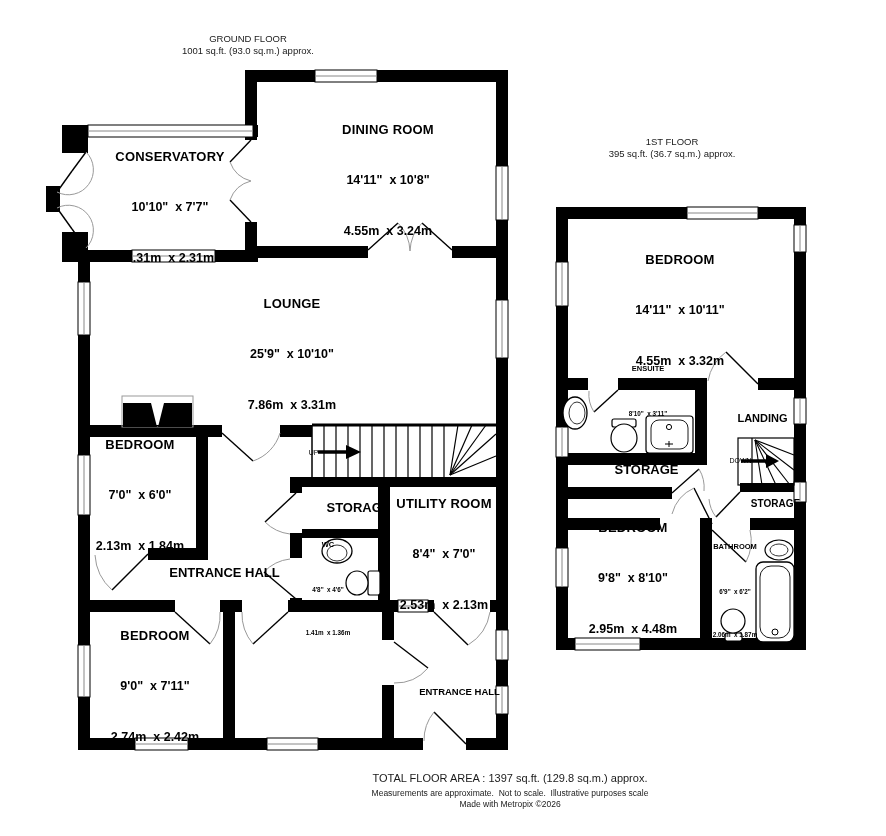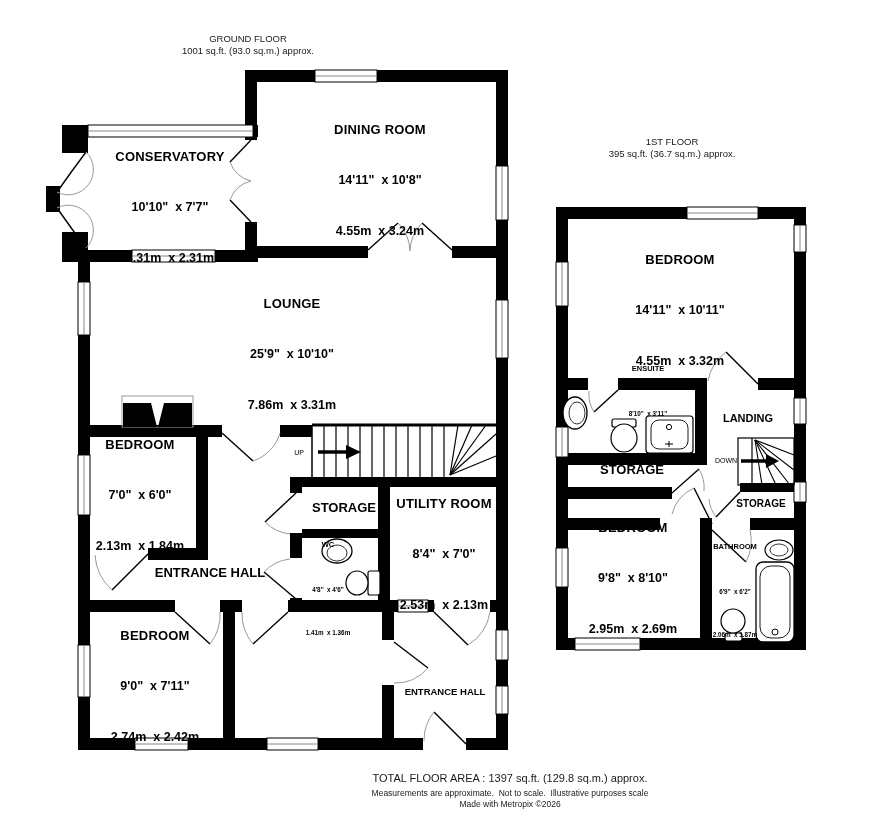--- a/index.html
+++ b/index.html
@@ -5,21 +5,21 @@
   * { box-sizing: border-box; }
   html,body { margin:0; padding:0; background:#fff; }
   body { font-family:"Liberation Sans", sans-serif; }
   .canvas { position:relative; width:886px; height:836px; background:#fff; overflow:hidden; }
   .canvas > svg { position:absolute; left:0; top:0; }
   .rl { position:absolute; transform:translate(-50%,-50%); text-align:center; color:#000; white-space:pre; }
   .rl .nm { font-size:13px; font-weight:bold; line-height:15px; letter-spacing:.2px; }
   .rl .dm { font-size:12.5px; font-weight:bold; line-height:15px; }
   .rl.sm .nm { font-size:7.5px; line-height:8.5px; letter-spacing:0; }
   .rl.sm .dm { font-size:6.3px; line-height:7.5px; }
-  .one { position:absolute; transform:translate(-50%,-50%); font-weight:bold; color:#000; white-space:pre; }
+  .one { position:absolute; transform:translate(-50%,-50%); font-weight:bold; color:#000; white-space:pre;padding-left:29px; }
   .plain { font-weight:normal; }
   .hdr { position:absolute; transform:translateX(-50%); text-align:center; color:#1a1a1a; font-size:9.5px; line-height:11.5px; }
   .ftr { position:absolute; transform:translateX(-50%); text-align:center; color:#1a1a1a; white-space:pre; }
   .ftr.big { font-size:11px; }
   .ftr.small { font-size:8.5px; line-height:10px; }
 </style>
 </head>
 <body>
 
 <div class="canvas">
@@ -286,21 +286,21 @@
   <div>1ST FLOOR</div>
   <div>395 sq.ft. (36.7 sq.m.) approx.</div>
 </div>
 
 <div class="rl" style="left:170px; top:198px;">
   <div class="nm">CONSERVATORY</div>
   <div class="dm">10'10"  x 7'7"</div>
   <div class="dm">3.31m  x 2.31m</div>
 </div>
 
-<div class="rl" style="left:380px; top:171px;">
+<div class="rl" style="left:388px; top:171px;">
   <div class="nm">DINING ROOM</div>
   <div class="dm">14'11"  x 10'8"</div>
   <div class="dm">4.55m  x 3.24m</div>
 </div>
 
 <div class="rl" style="left:292px; top:345px;">
   <div class="nm">LOUNGE</div>
   <div class="dm">25'9"  x 10'10"</div>
   <div class="dm">7.86m  x 3.31m</div>
 </div>
@@ -352,21 +352,21 @@
 
 <div class="one" style="left:748px; top:418px; font-size:11px;">LANDING</div>
 
 <div class="one" style="left:632px; top:469px; font-size:13px;">STORAGE</div>
 
 <div class="one" style="left:761px; top:503px; font-size:10px;">STORAGE</div>
 
 <div class="rl" style="left:633px; top:569px;">
   <div class="nm">BEDROOM</div>
   <div class="dm">9'8"  x 8'10"</div>
-  <div class="dm">2.95m  x 2.69m</div>
+  <div class="dm">2.95m  x 4.48m</div>
 </div>
 
 <div class="rl sm" style="left:735px; top:582px;">
   <div class="nm">BATHROOM</div>
   <div class="dm">6'9"  x 6'2"</div>
   <div class="dm">2.06m  x 1.87m</div>
 </div>
 
 <div class="one plain" style="left:726px; top:460px; font-size:7px;">DOWN</div>
 

